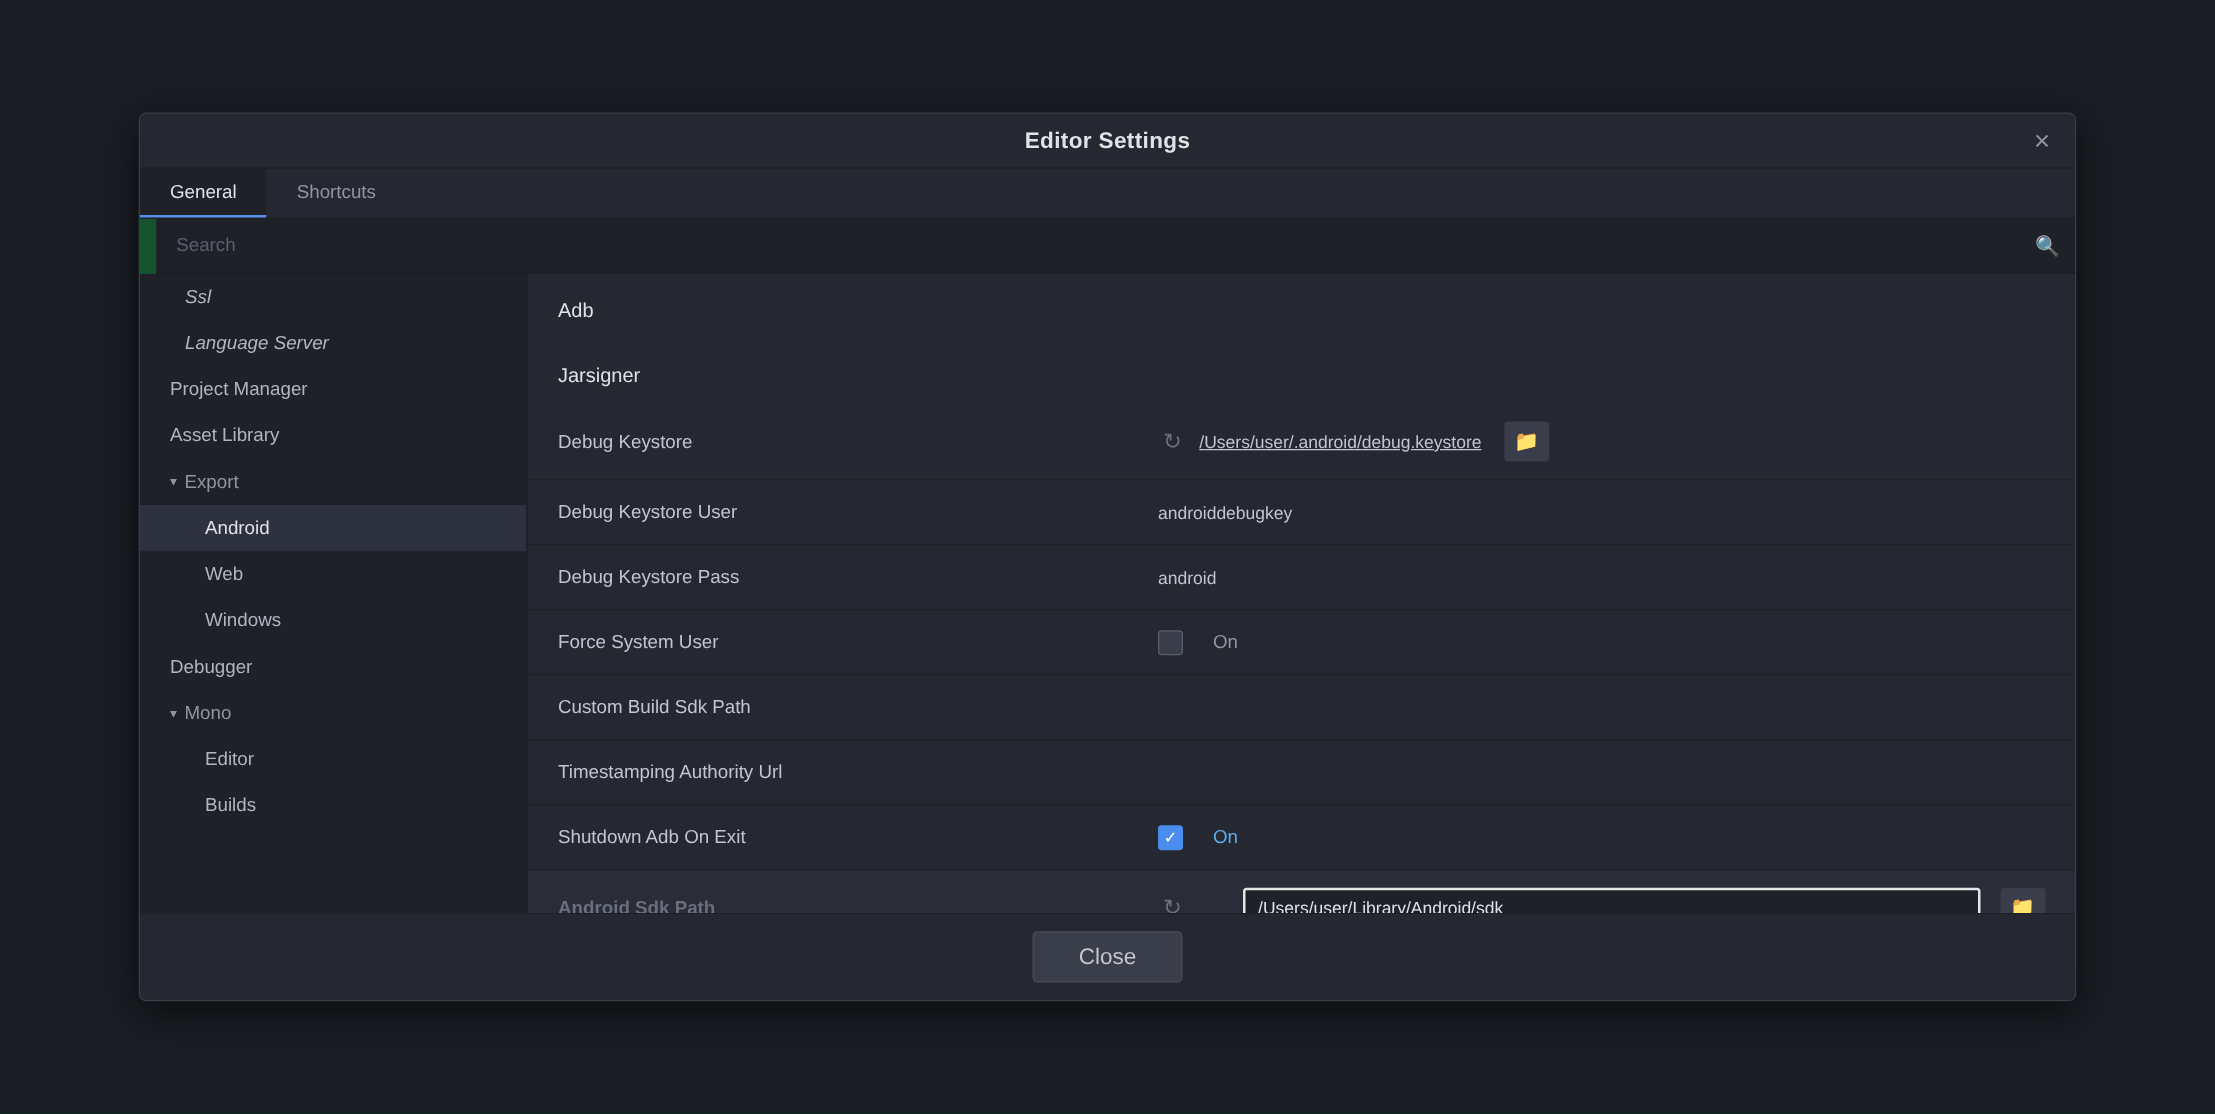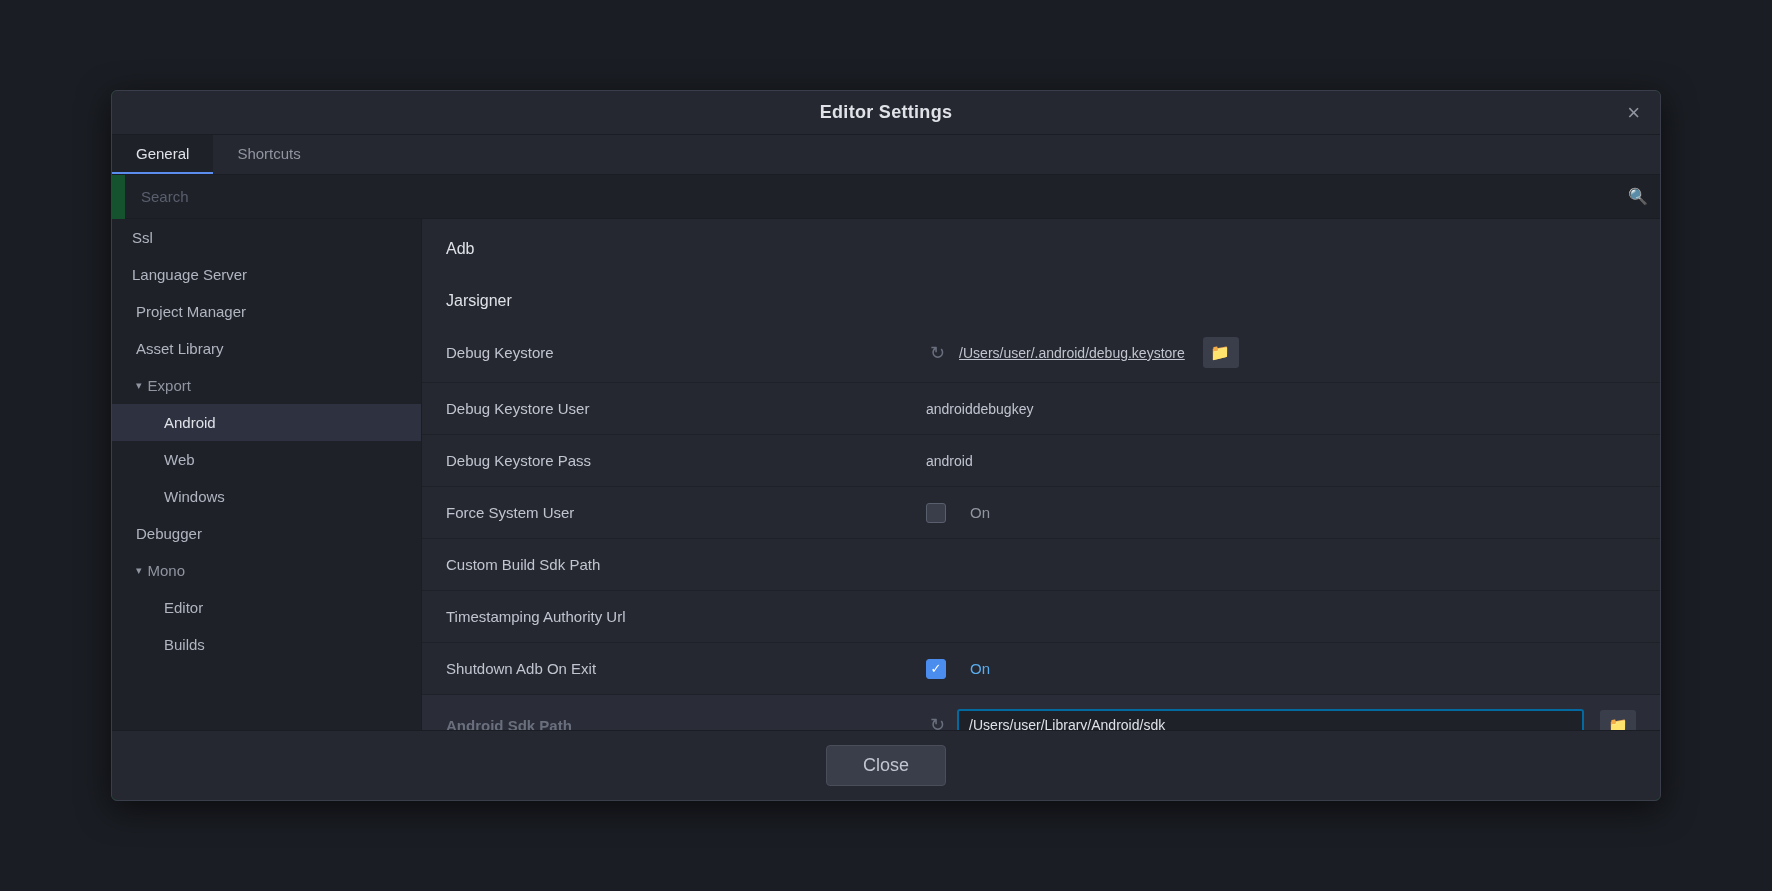--- a/index.html
+++ b/index.html
@@ -115,21 +115,21 @@
       color: #b0b5c0;
       font-size: 15px;
       cursor: pointer;
       display: flex;
       align-items: center;
     }
     .sidebar-item.active {
       background: #2e3240;
       color: #e0e2e8;
     }
-    .sidebar-item.indent1 { padding-left: 20px; }
+    .sidebar-item.indent1 { padding-left: 36px; font-style: italic; }
     .sidebar-item.indent2 { padding-left: 52px; }
     .sidebar-item.section-header {
       color: #9095a0;
       font-size: 15px;
     }
     .chevron {
       display: inline-block;
       margin-right: 6px;
       font-size: 11px;
       color: #9095a0;
@@ -231,27 +231,28 @@
     }
     .toggle-off-text {
       color: #9095a0;
       font-size: 15px;
     }
     .highlighted-row {
       background: #2a2d38;
     }
     .sdk-path-input {
       background: #1e2128;
-      border: 2px solid #0369a1;
+      border: 2px solid #e5e5e5;
       color: #e0e2e8;
       font-size: 14px;
       padding: 6px 10px;
       border-radius: 3px;
       flex: 1;
       min-width: 0;
+      margin-left: 37px;
     }
     .dialog-footer {
       background: #252830;
       border-top: 1px solid #1a1d23;
       display: flex;
       align-items: center;
       justify-content: center;
       padding: 14px;
     }
     .close-dialog-btn {

